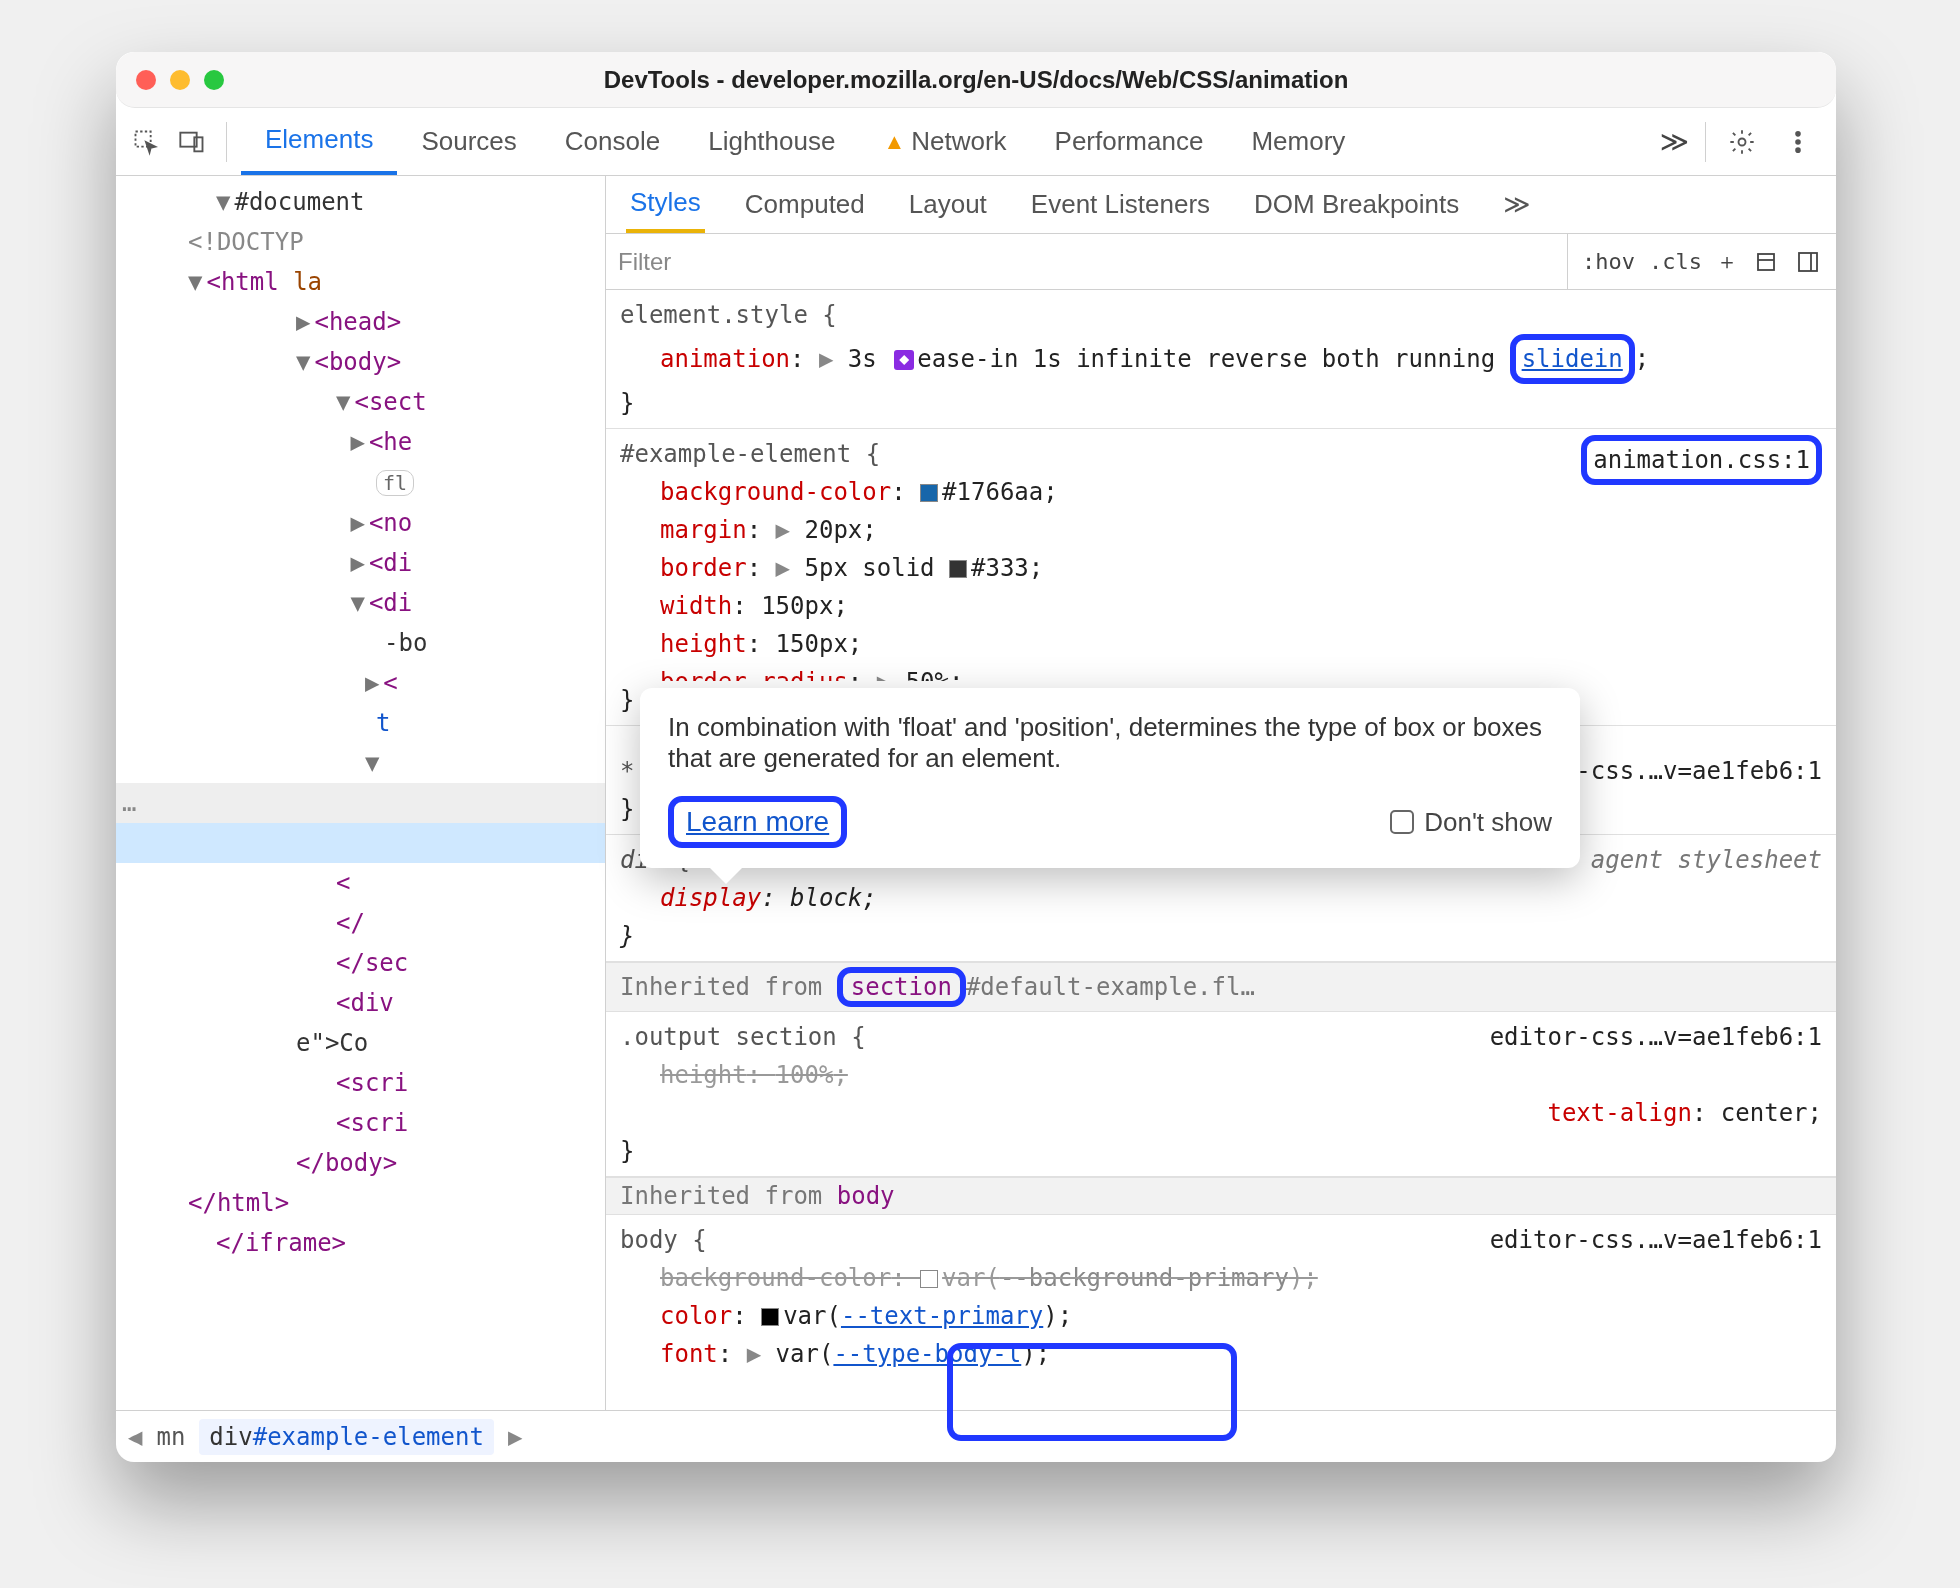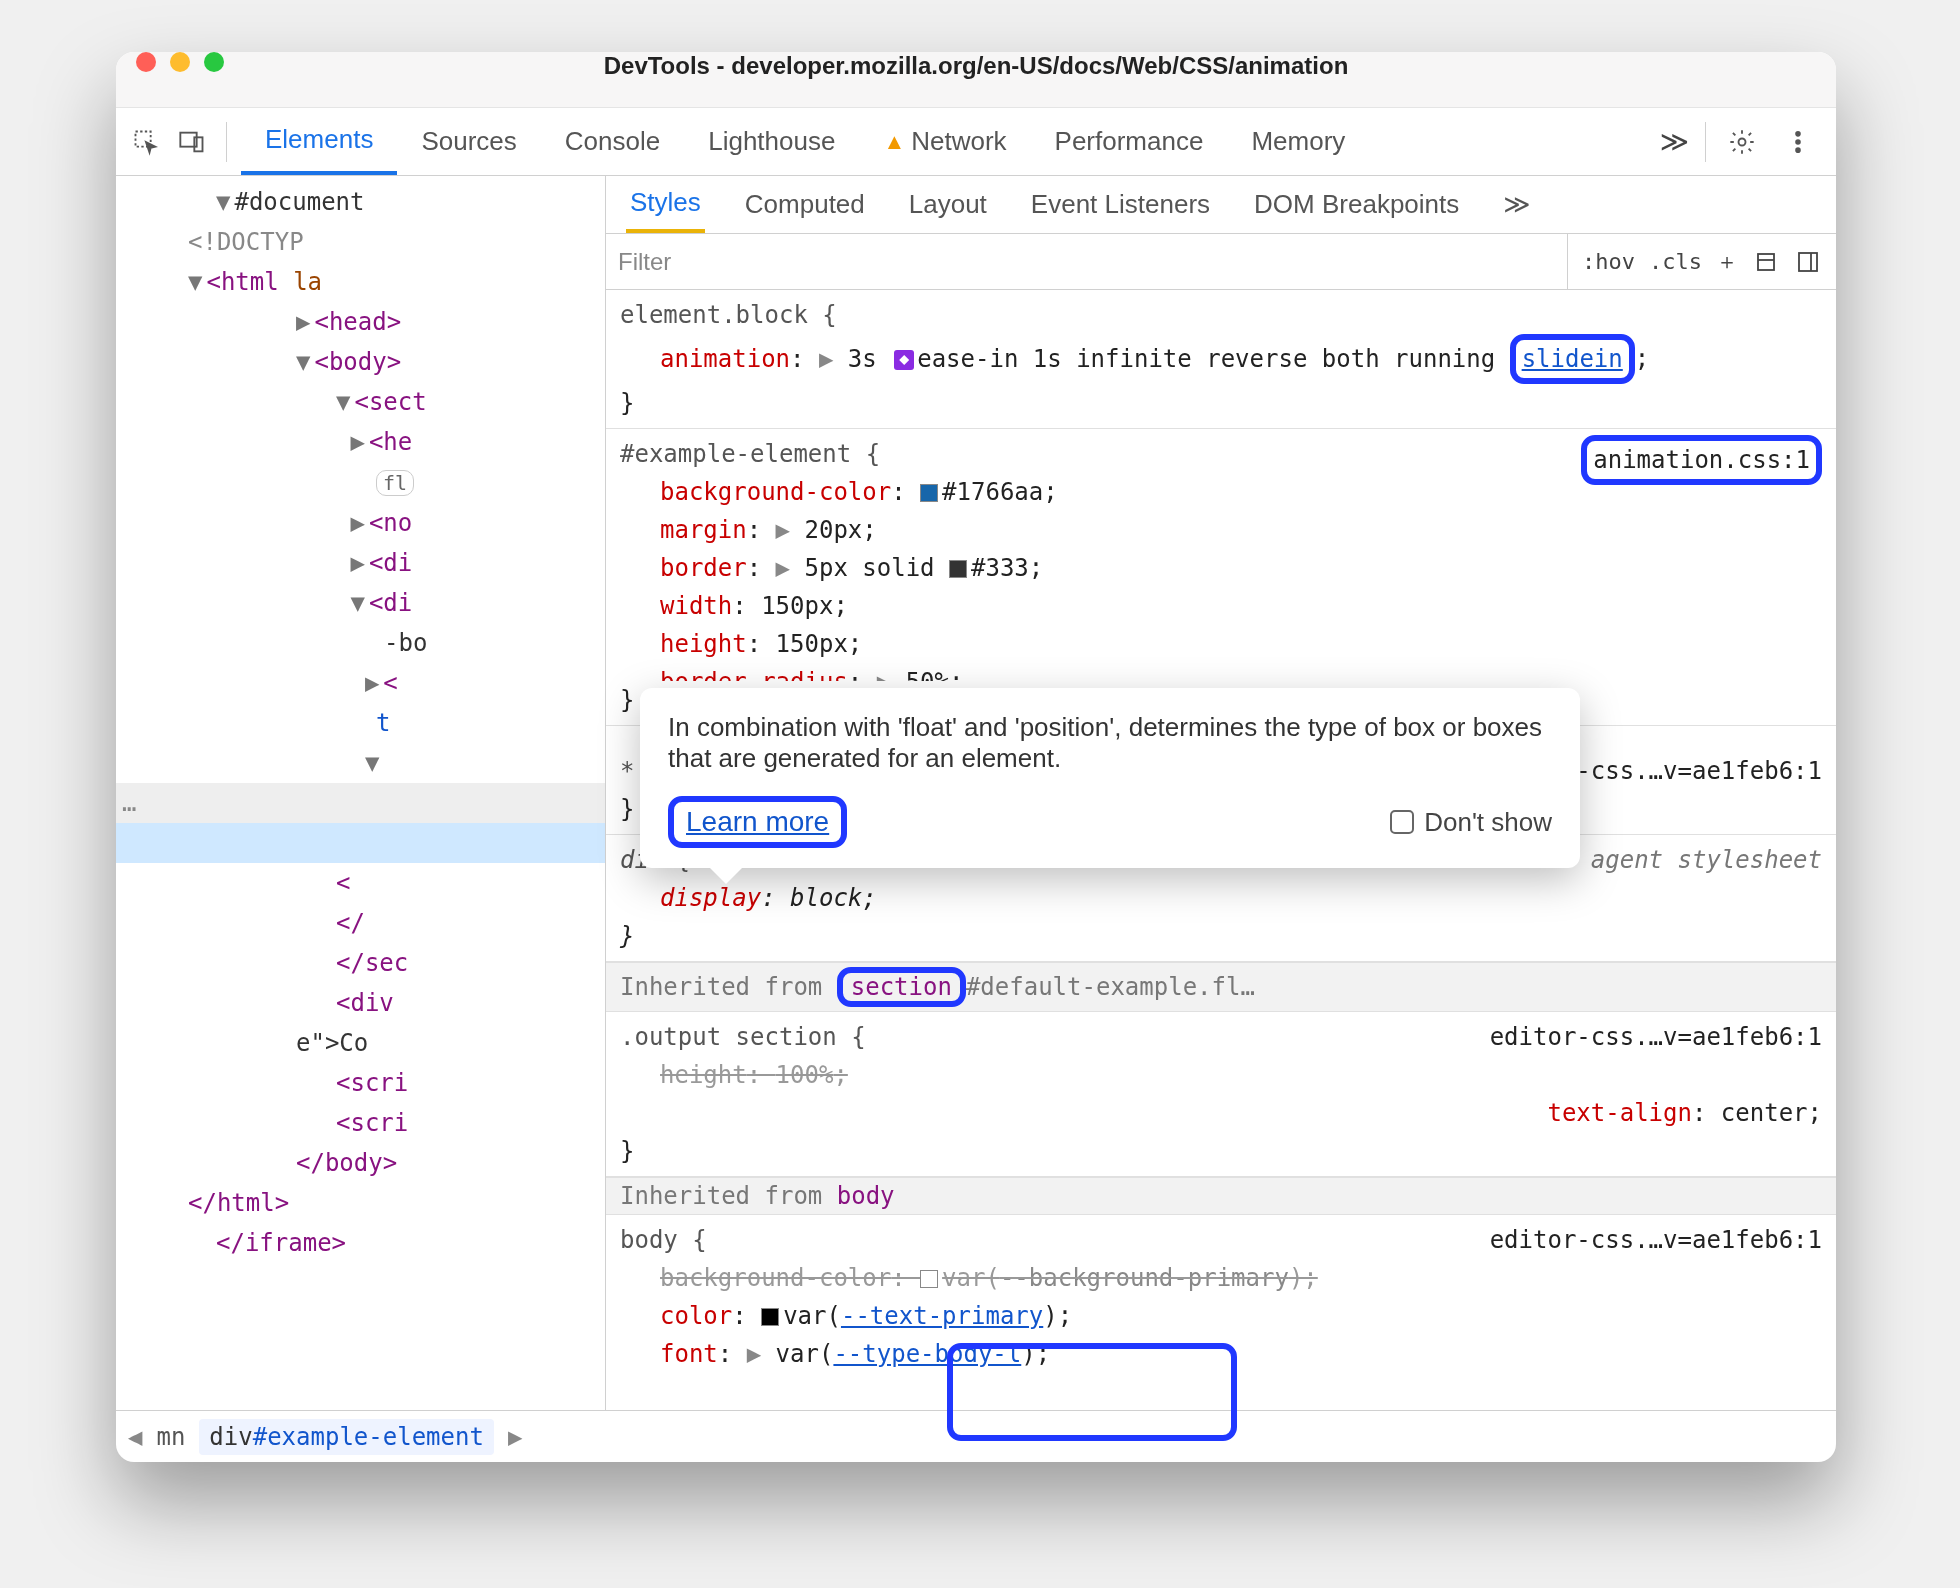--- a/index.html
+++ b/index.html
@@ -4,22 +4,22 @@
 <style>
 * { box-sizing: border-box; margin: 0; padding: 0; }
 html, body { width: 1960px; height: 1588px; font-family: -apple-system, BlinkMacSystemFont, "Segoe UI", Helvetica, Arial, sans-serif; background: #f0f0f0; }
 .stage { position: relative; width: 1960px; height: 1588px; }
 .window {
   position: absolute; left: 116px; top: 52px; width: 1720px; height: 1410px;
   background: #fff; border-radius: 18px; box-shadow: 0 40px 80px rgba(0,0,0,0.35);
   display: flex; flex-direction: column; overflow: hidden;
 }
 .titlebar {
-  height: 56px; background: #f7f6f6; display: flex; 
-  border-bottom: 1px solid #e5e5e5; position: relative;
+  height: 56px; background: #f7f6f6; display: flex; align-items: center;
+  border-bottom: 1px solid #e5e5e5; position: relative; border-radius: 19px;
 }
 .traffic { display: flex; gap: 14px; margin-left: 20px; }
 .dot { width: 20px; height: 20px; border-radius: 50%; }
 .dot.red { background: #ff5f57; }
 .dot.yellow { background: #febc2e; }
 .dot.green { background: #28c840; }
 .titletext { position: absolute; left: 0; right: 0; text-align: center; font-size: 24px; color: #222; font-weight: 600; pointer-events: none; }
 
 .toolbar {
   height: 68px; display: flex; align-items: center; border-bottom: 1px solid #d0d0d0;
@@ -220,21 +220,21 @@
                   <rect x="3" y="3" width="18" height="18"></rect>
                   <path d="M15 3v18"></path>
                 </svg>
               </span>
           </div>
         </div>
 
         <div class="rules">
 
           <div class="blk">
-            <div><span class="selector">element.block {</span></div>
+            <div><span class="selector">element.style {</span></div>
             <div style="padding-left:40px;">
               <span class="propn">animation</span><span>:</span>
               <span class="tri2"> ▶</span><span> 3s </span><span class="kf"></span><span>ease-in 1s infinite reverse both running</span>
               <span class="highlight"><span class="link">slidein</span></span><span>;</span>
             </div>
             <div>}</div>
           </div>
 
           <div class="blk">
             <span class="srclink highlight">animation.css:1</span>

